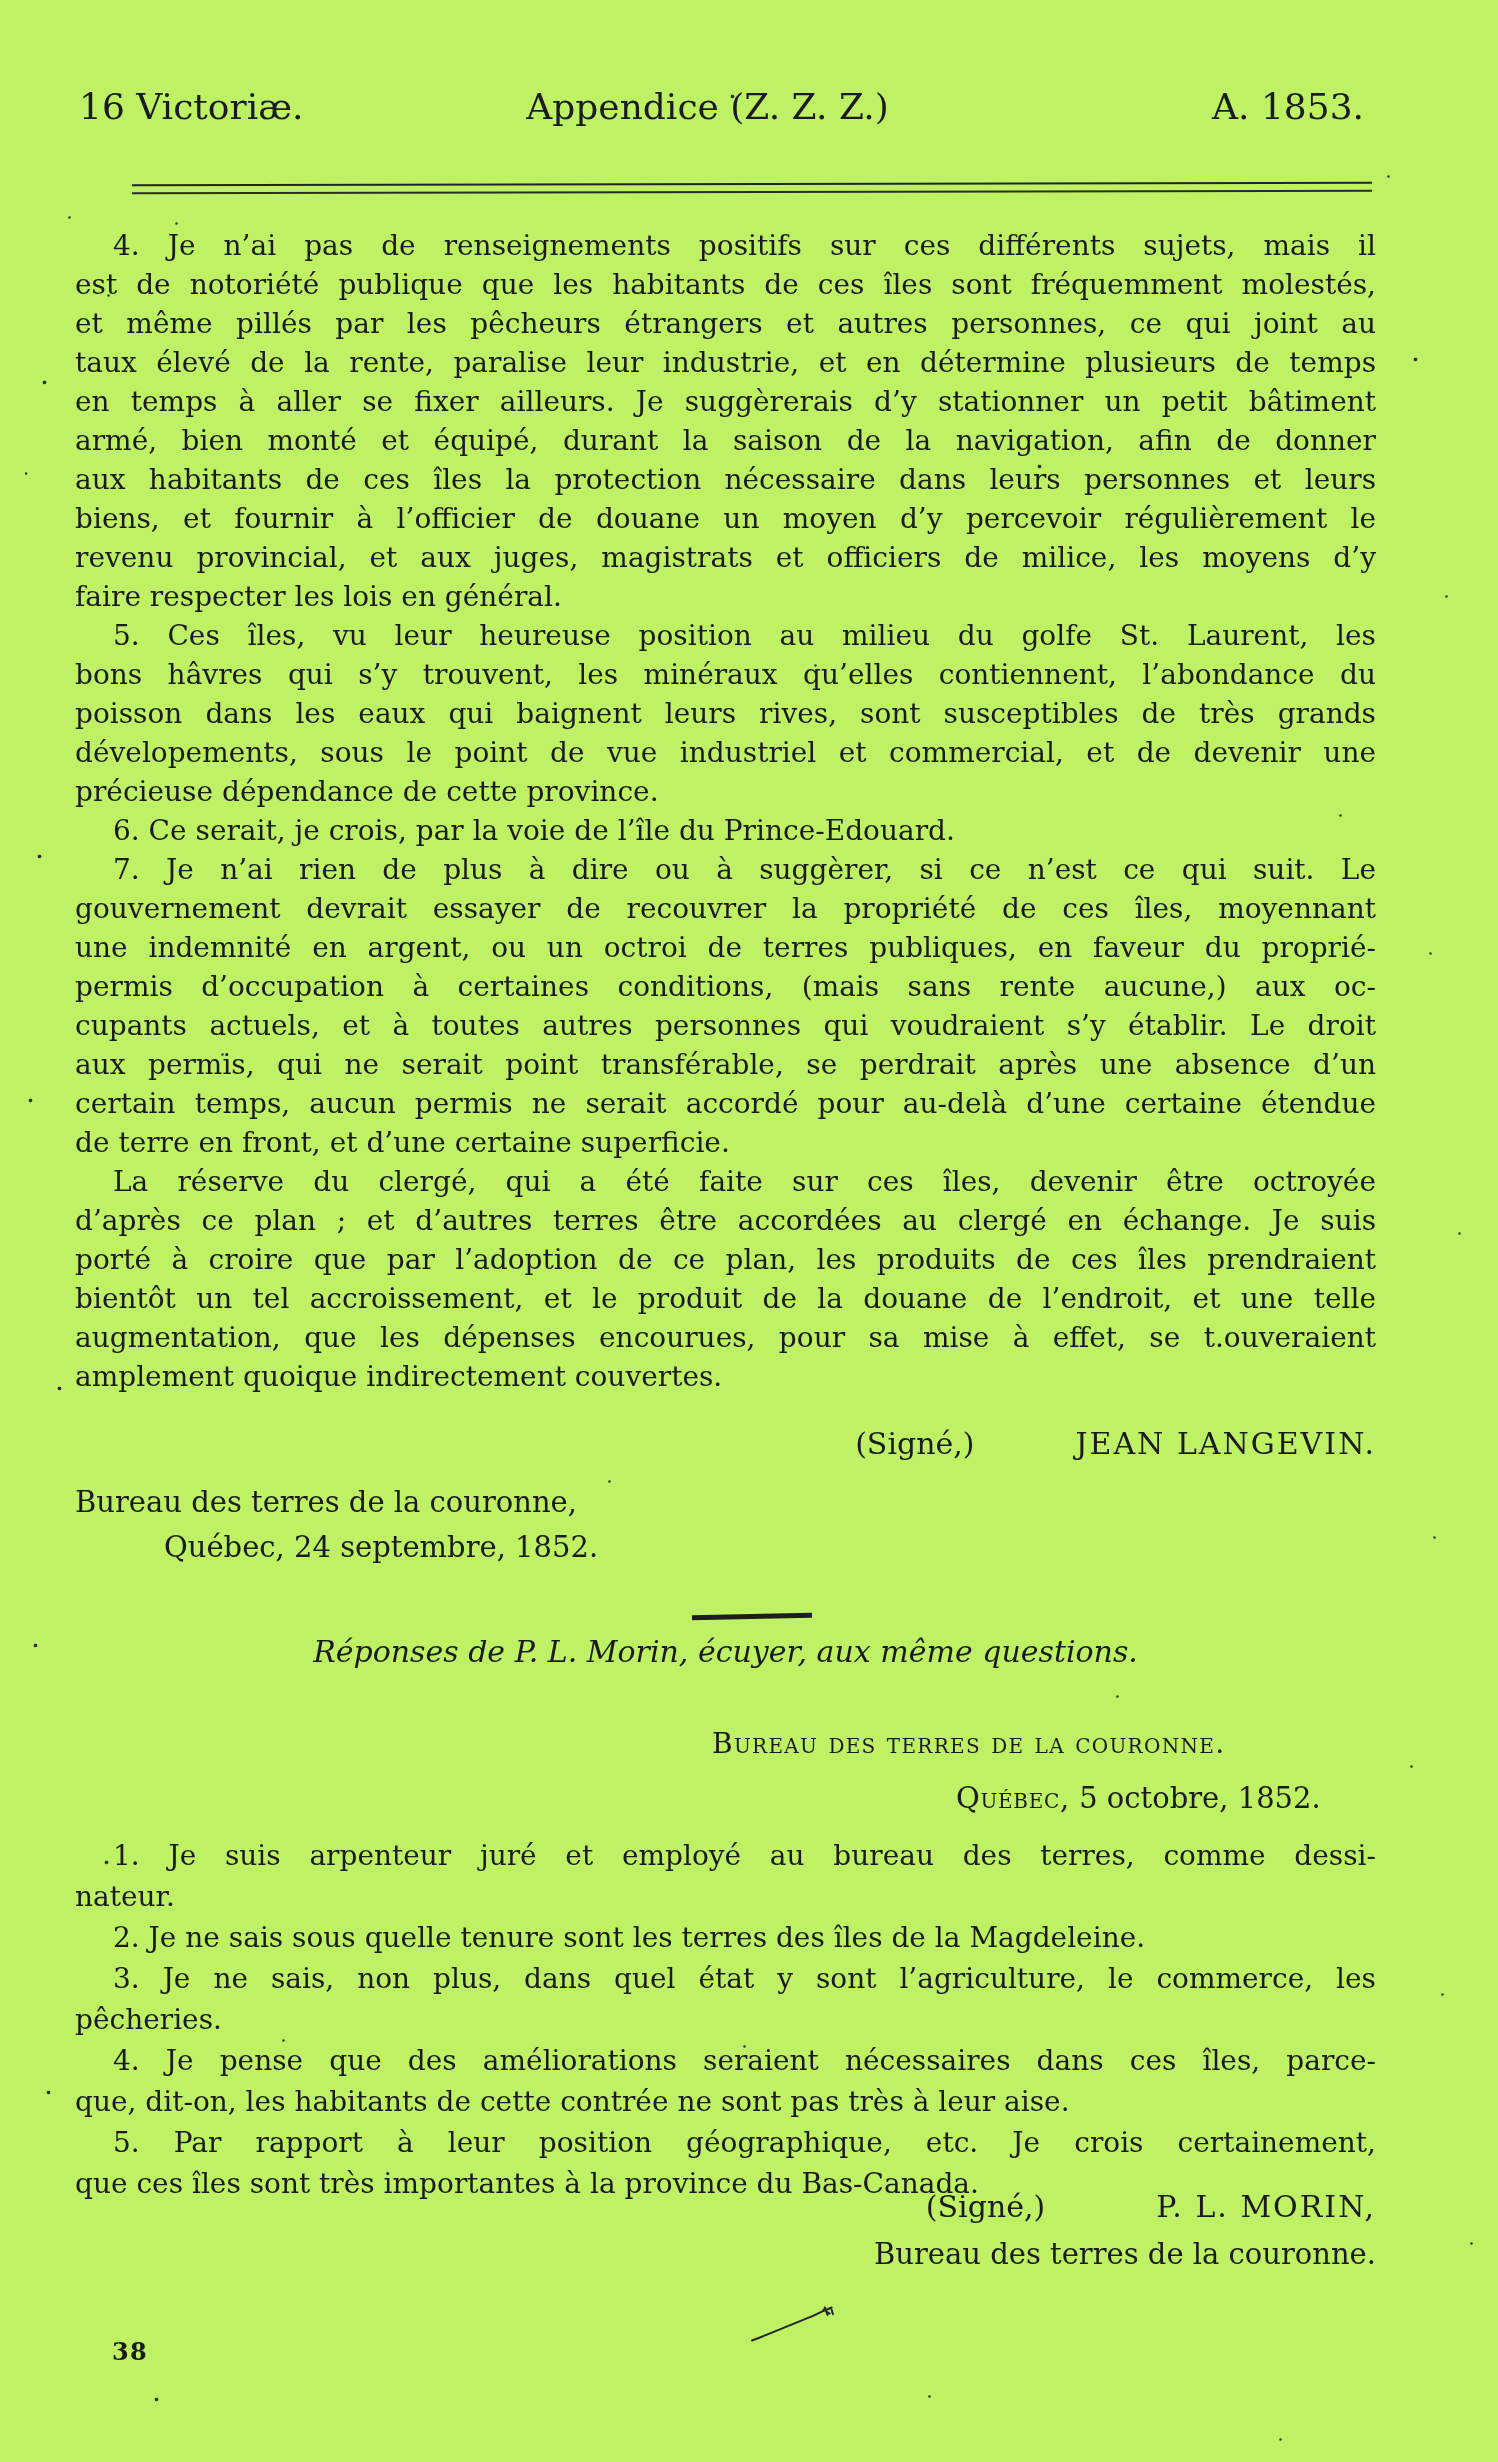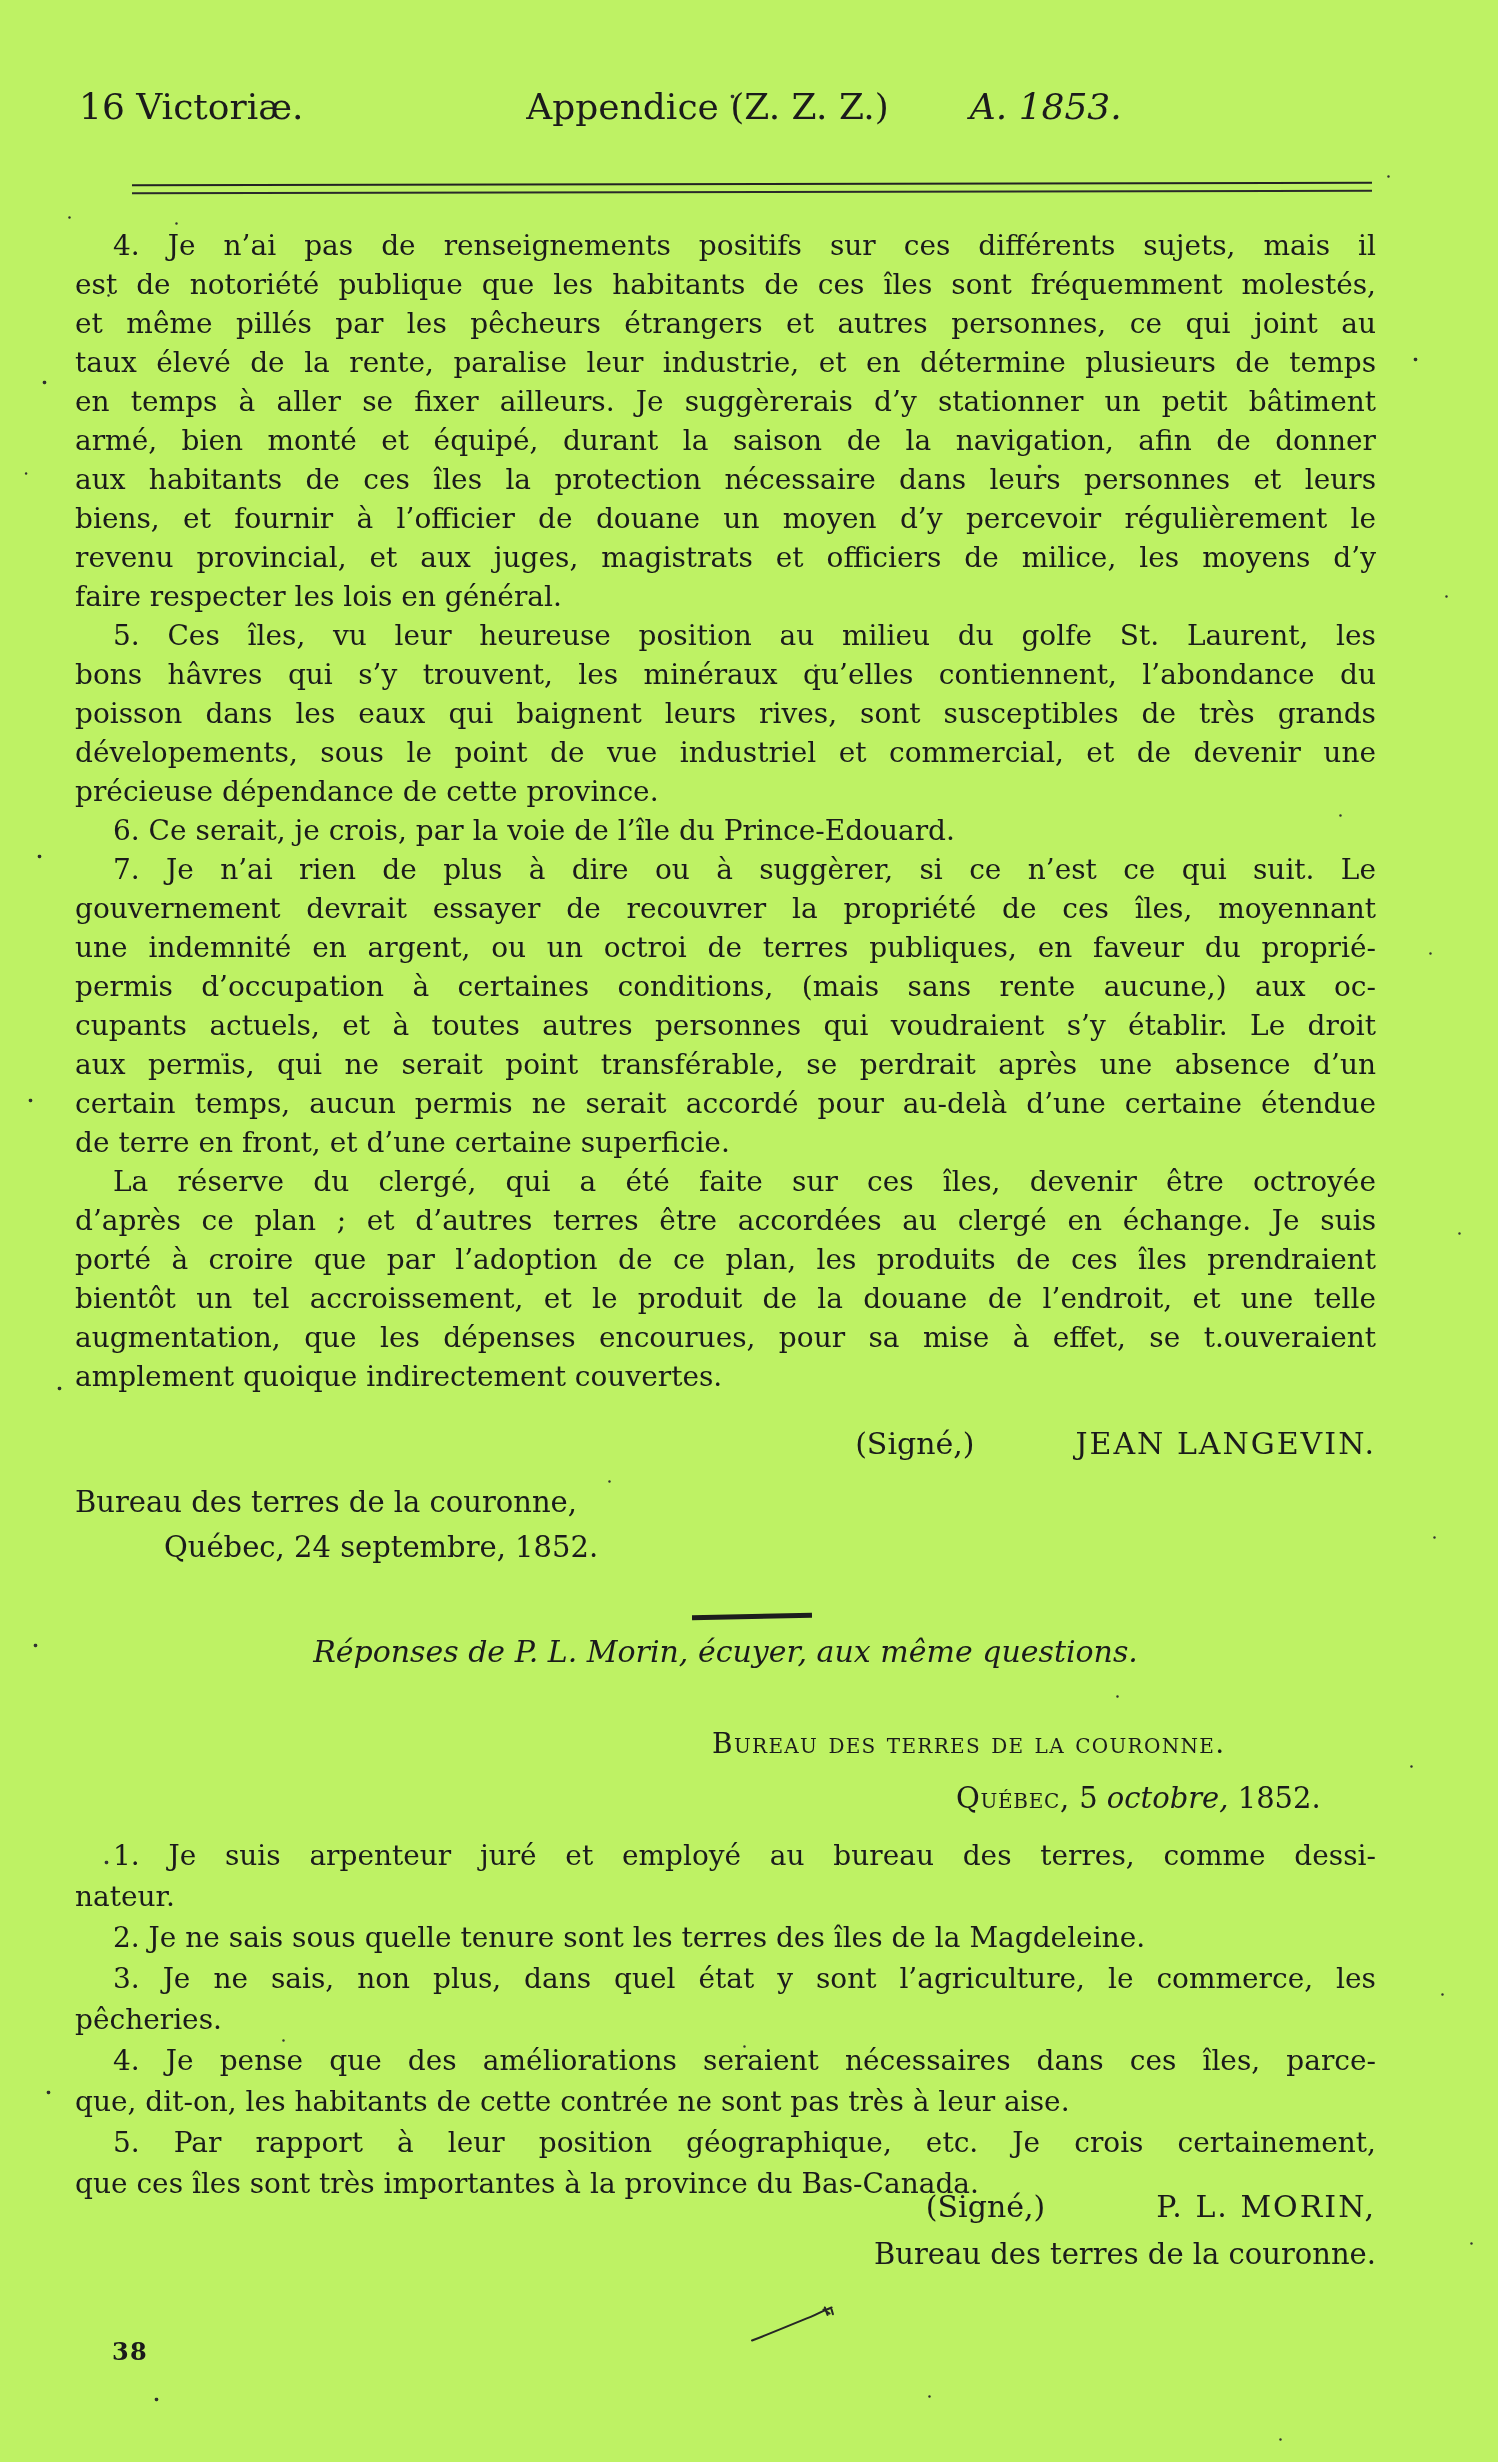--- a/index.html
+++ b/index.html
@@ -12,21 +12,21 @@
     overflow:hidden;
   }
   
   .running-head{
     position:absolute;top:86px;left:79px;right:81px;
     display:grid;grid-template-columns:1fr auto 1fr;align-items:baseline;
     font-size:36px;
   }
   .rh-left{text-align:left;}
   .rh-center{text-align:center;padding-right:81px;}
-  .rh-right{text-align:left;padding-right:53px;font-style:italic;}
+  .rh-right{text-align:right;padding-right:53px;}
   .double-rule{
     position:absolute;top:183px;left:132px;width:1240px;height:6px;
     border-top:2.7px solid #232323;border-bottom:2px solid #2a2a2a;
     transform:rotate(-0.12deg);
   }
   
   .main{
     position:absolute;top:226px;left:75px;width:1301px;
     font-size:28px;line-height:39px;
   }
@@ -63,21 +63,21 @@
     text-align:center;font-style:italic;font-size:30px;
   }
   .bureau2{
     position:absolute;top:1727px;left:712px;
     font-variant:small-caps;letter-spacing:1.3px;font-size:28px;
   }
   .date2{
     position:absolute;top:1781px;left:956px;font-size:29px;
   }
   .date2 .sc{font-variant:small-caps;letter-spacing:0.7px;}
-  .date2 .it{font-style:italic;}
+  .date2 .it{}
   
   .closing{
     position:absolute;top:2234px;left:75px;width:1301px;
     text-align:right;font-size:29px;line-height:40px;
   }
   .pagenum{
     position:absolute;top:2337px;left:112px;
     font-size:24px;font-weight:bold;letter-spacing:1.3px;
   }
   .scribble{position:absolute;top:2304px;left:750px;}

